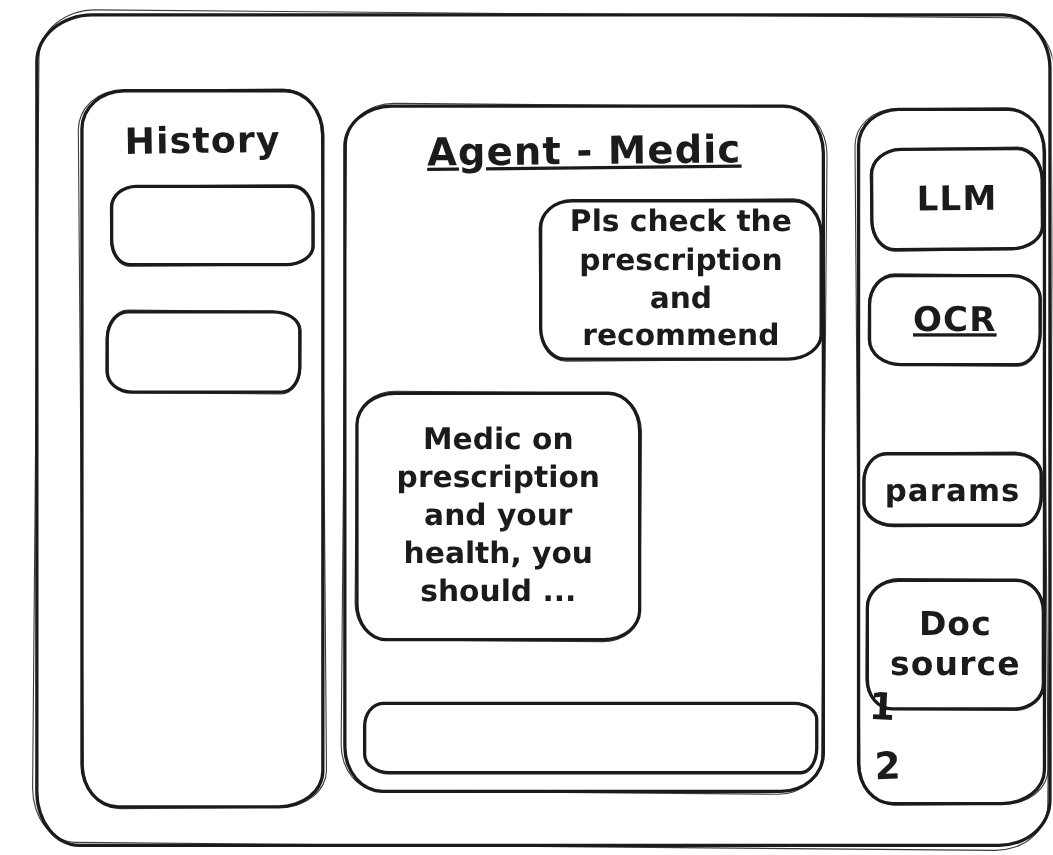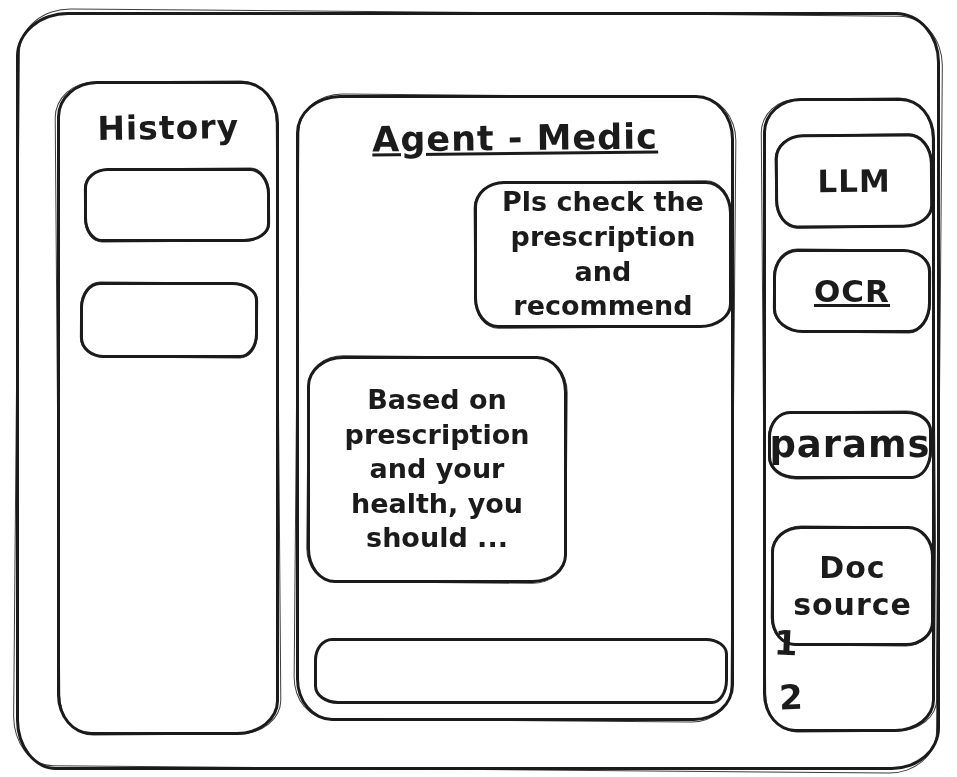--- a/index.html
+++ b/index.html
@@ -28,21 +28,21 @@
     position: absolute;
     inset: -3px;
     border: 1.6px solid rgba(27,27,27,0.85);
     border-radius: inherit;
     transform: rotate(-0.45deg);
     pointer-events: none;
   }
   .sk.rot::after { transform: rotate(0.5deg); }
 
   .frame {
-    left: 16px; top: 12px;
+    left: 32px; top: 12px;
     width: 924px; height: 758px;
     border-width: 3.5px;
     border-radius: 52px 44px 48px 40px / 44px 50px 42px 50px;
   }
 
   
   .history-panel {
     left: 38px; top: 66px;
     width: 222px; height: 654px;
     border-radius: 40px 36px 42px 34px / 36px 42px 34px 40px;
@@ -139,21 +139,21 @@
   .btn-ocr {
     left: 7px; top: 148px;
     width: 158px; height: 84px;
     border-radius: 24px 28px 22px 30px / 28px 22px 30px 24px;
     text-decoration: underline;
   }
   .btn-params {
     left: 2px; top: 310px;
     width: 164px; height: 68px;
     border-radius: 22px 26px 20px 28px / 26px 20px 28px 22px;
-    font-size: 37px;
+    font-size: 28px;
   }
   .btn-docsource {
     left: 5px; top: 425px;
     width: 163px; height: 120px;
     border-radius: 30px 26px 28px 24px / 26px 30px 24px 28px;
     font-size: 30px;
     padding: 4px 20px;
     box-sizing: border-box;
   }
   .doc-num {
@@ -179,21 +179,21 @@
     </div>
 
     <div class="sk rot chat-panel">
       <span class="chat-title">Agent - Medic</span>
 
       <div class="sk bubble bubble-user">
         <span>Pls check the prescription and recommend</span>
       </div>
 
       <div class="sk rot bubble bubble-assistant">
-        <span>Based on prescription and your health, you should ...</span>
+        <span>Medic on prescription and your health, you should ...</span>
       </div>
 
       <input class="sk chat-input" type="text" placeholder="" style="">
     </div>
 
     <div class="sk tools-panel">
       <div class="sk tool-btn btn-llm">LLM</div>
       <div class="sk rot tool-btn btn-ocr">OCR</div>
       <div class="sk tool-btn btn-params">params</div>
       <div class="sk rot tool-btn btn-docsource">Doc source</div>

